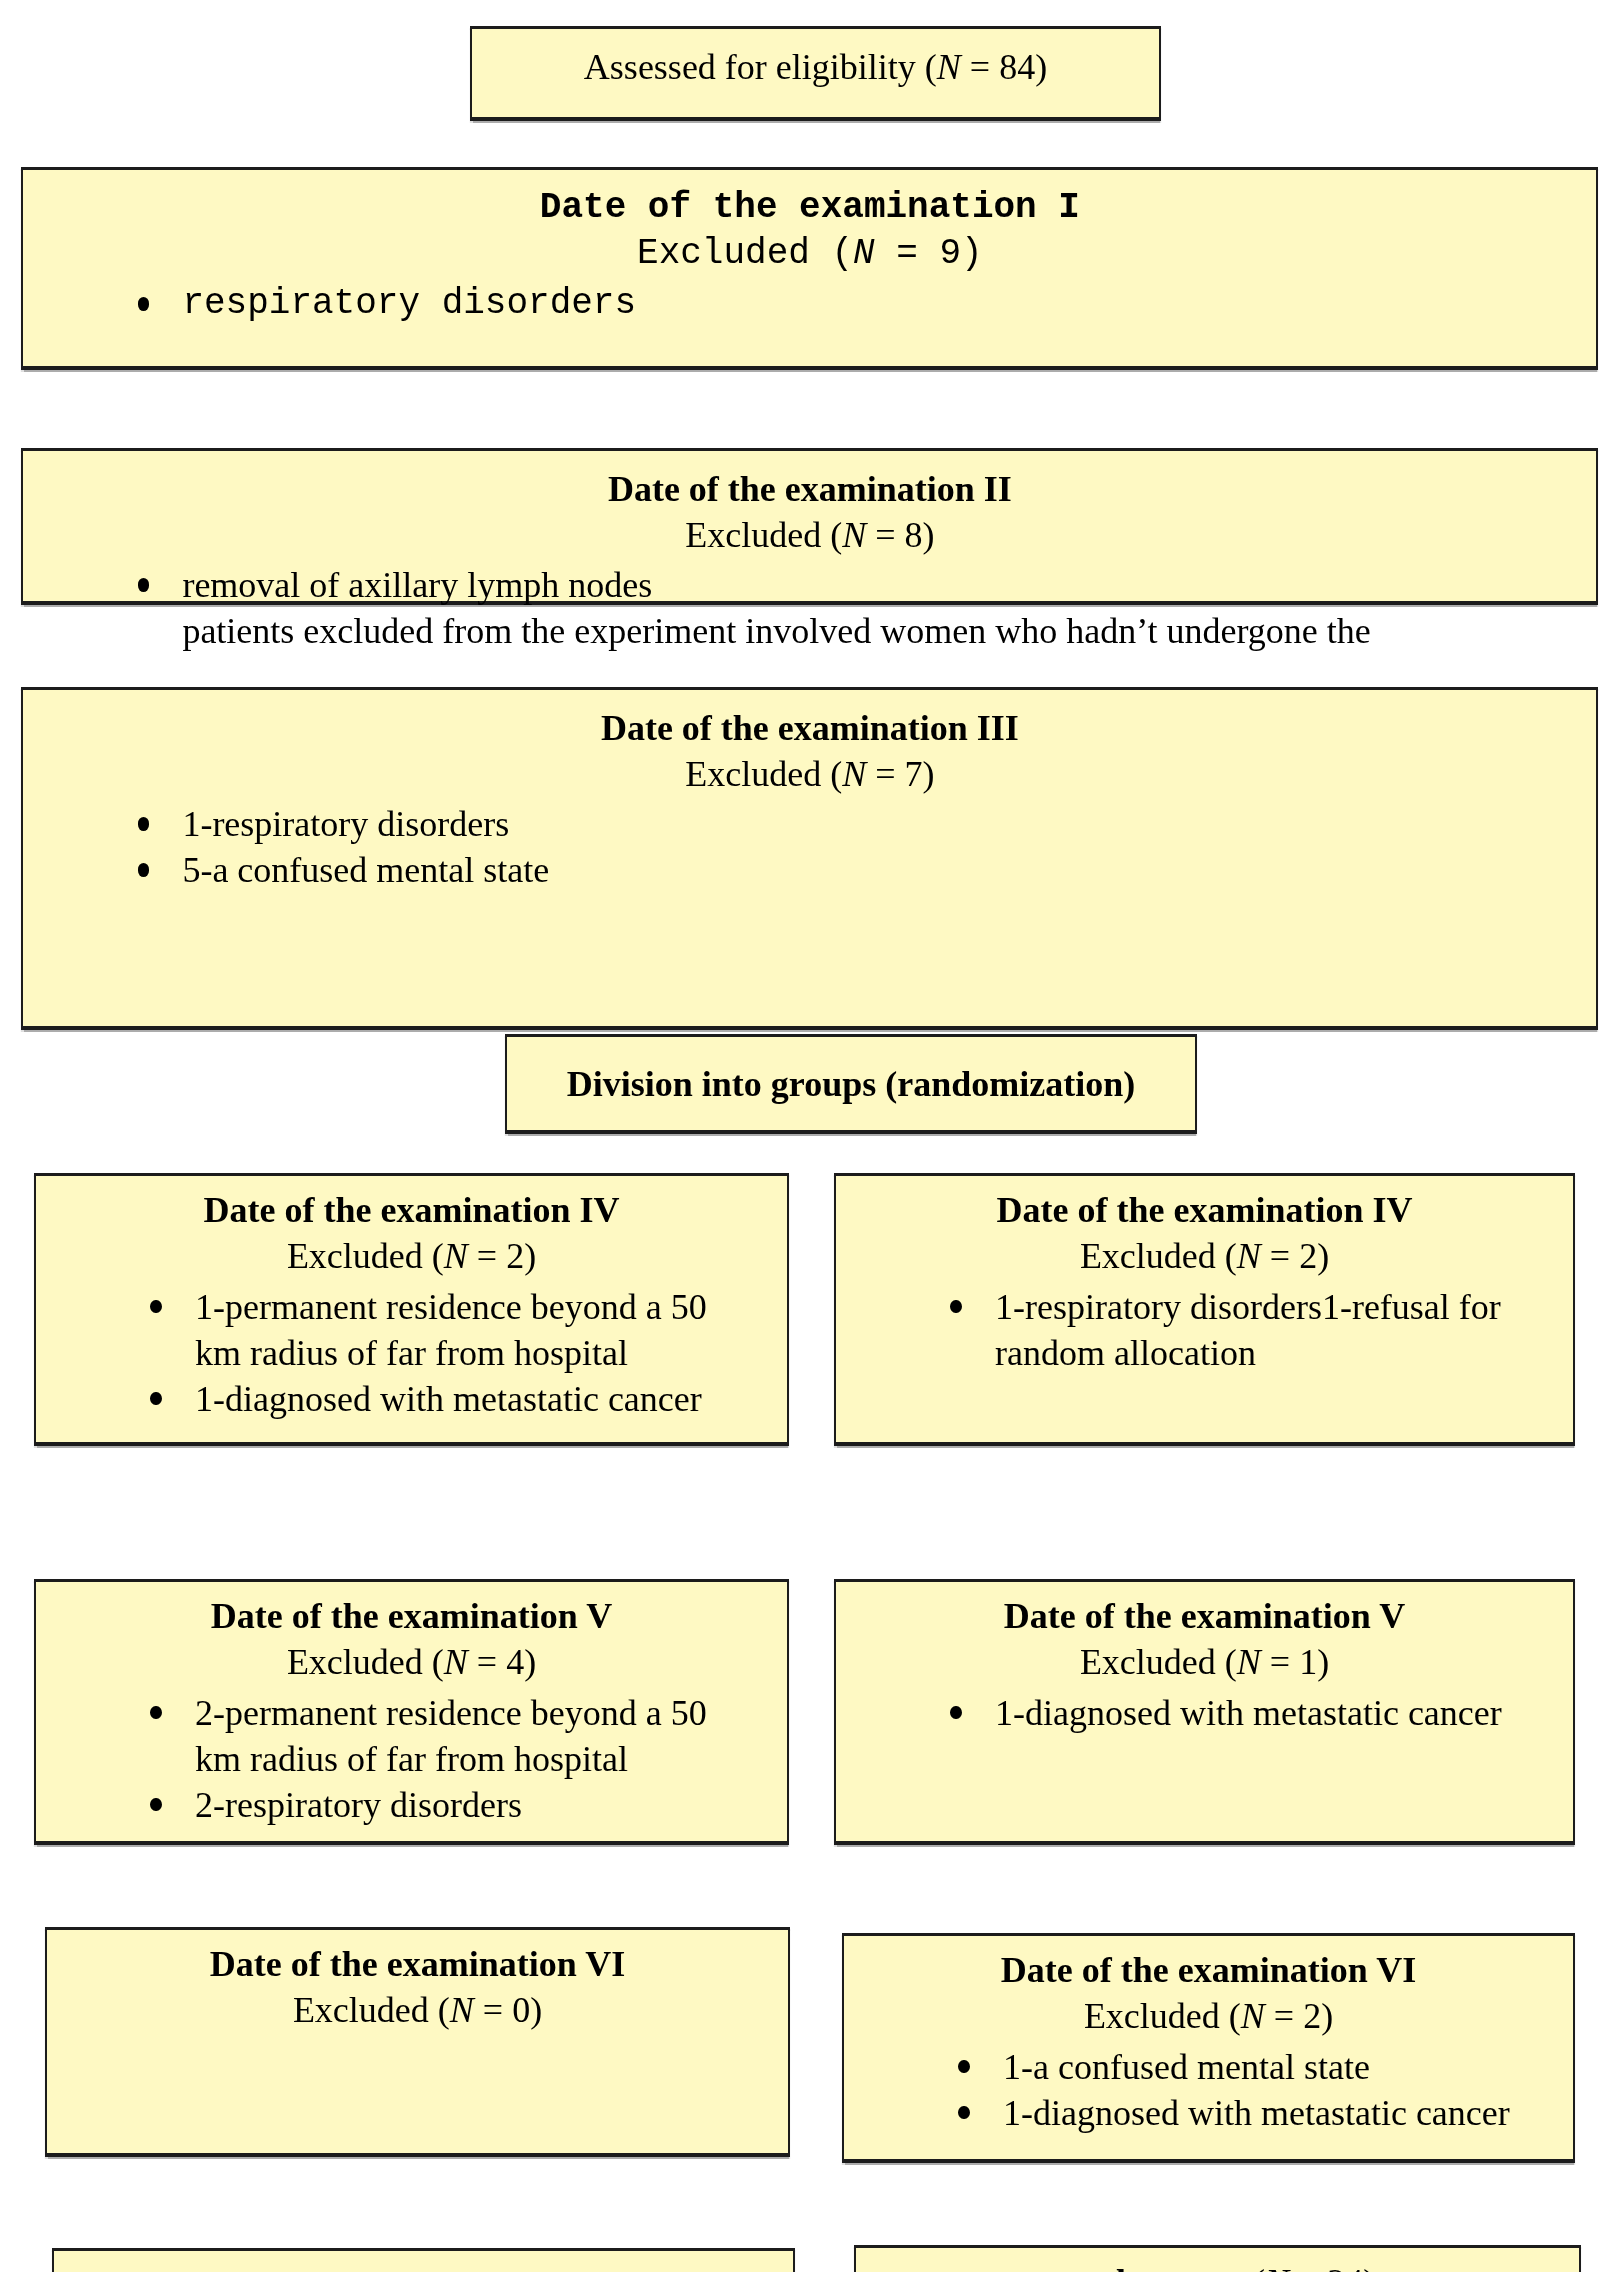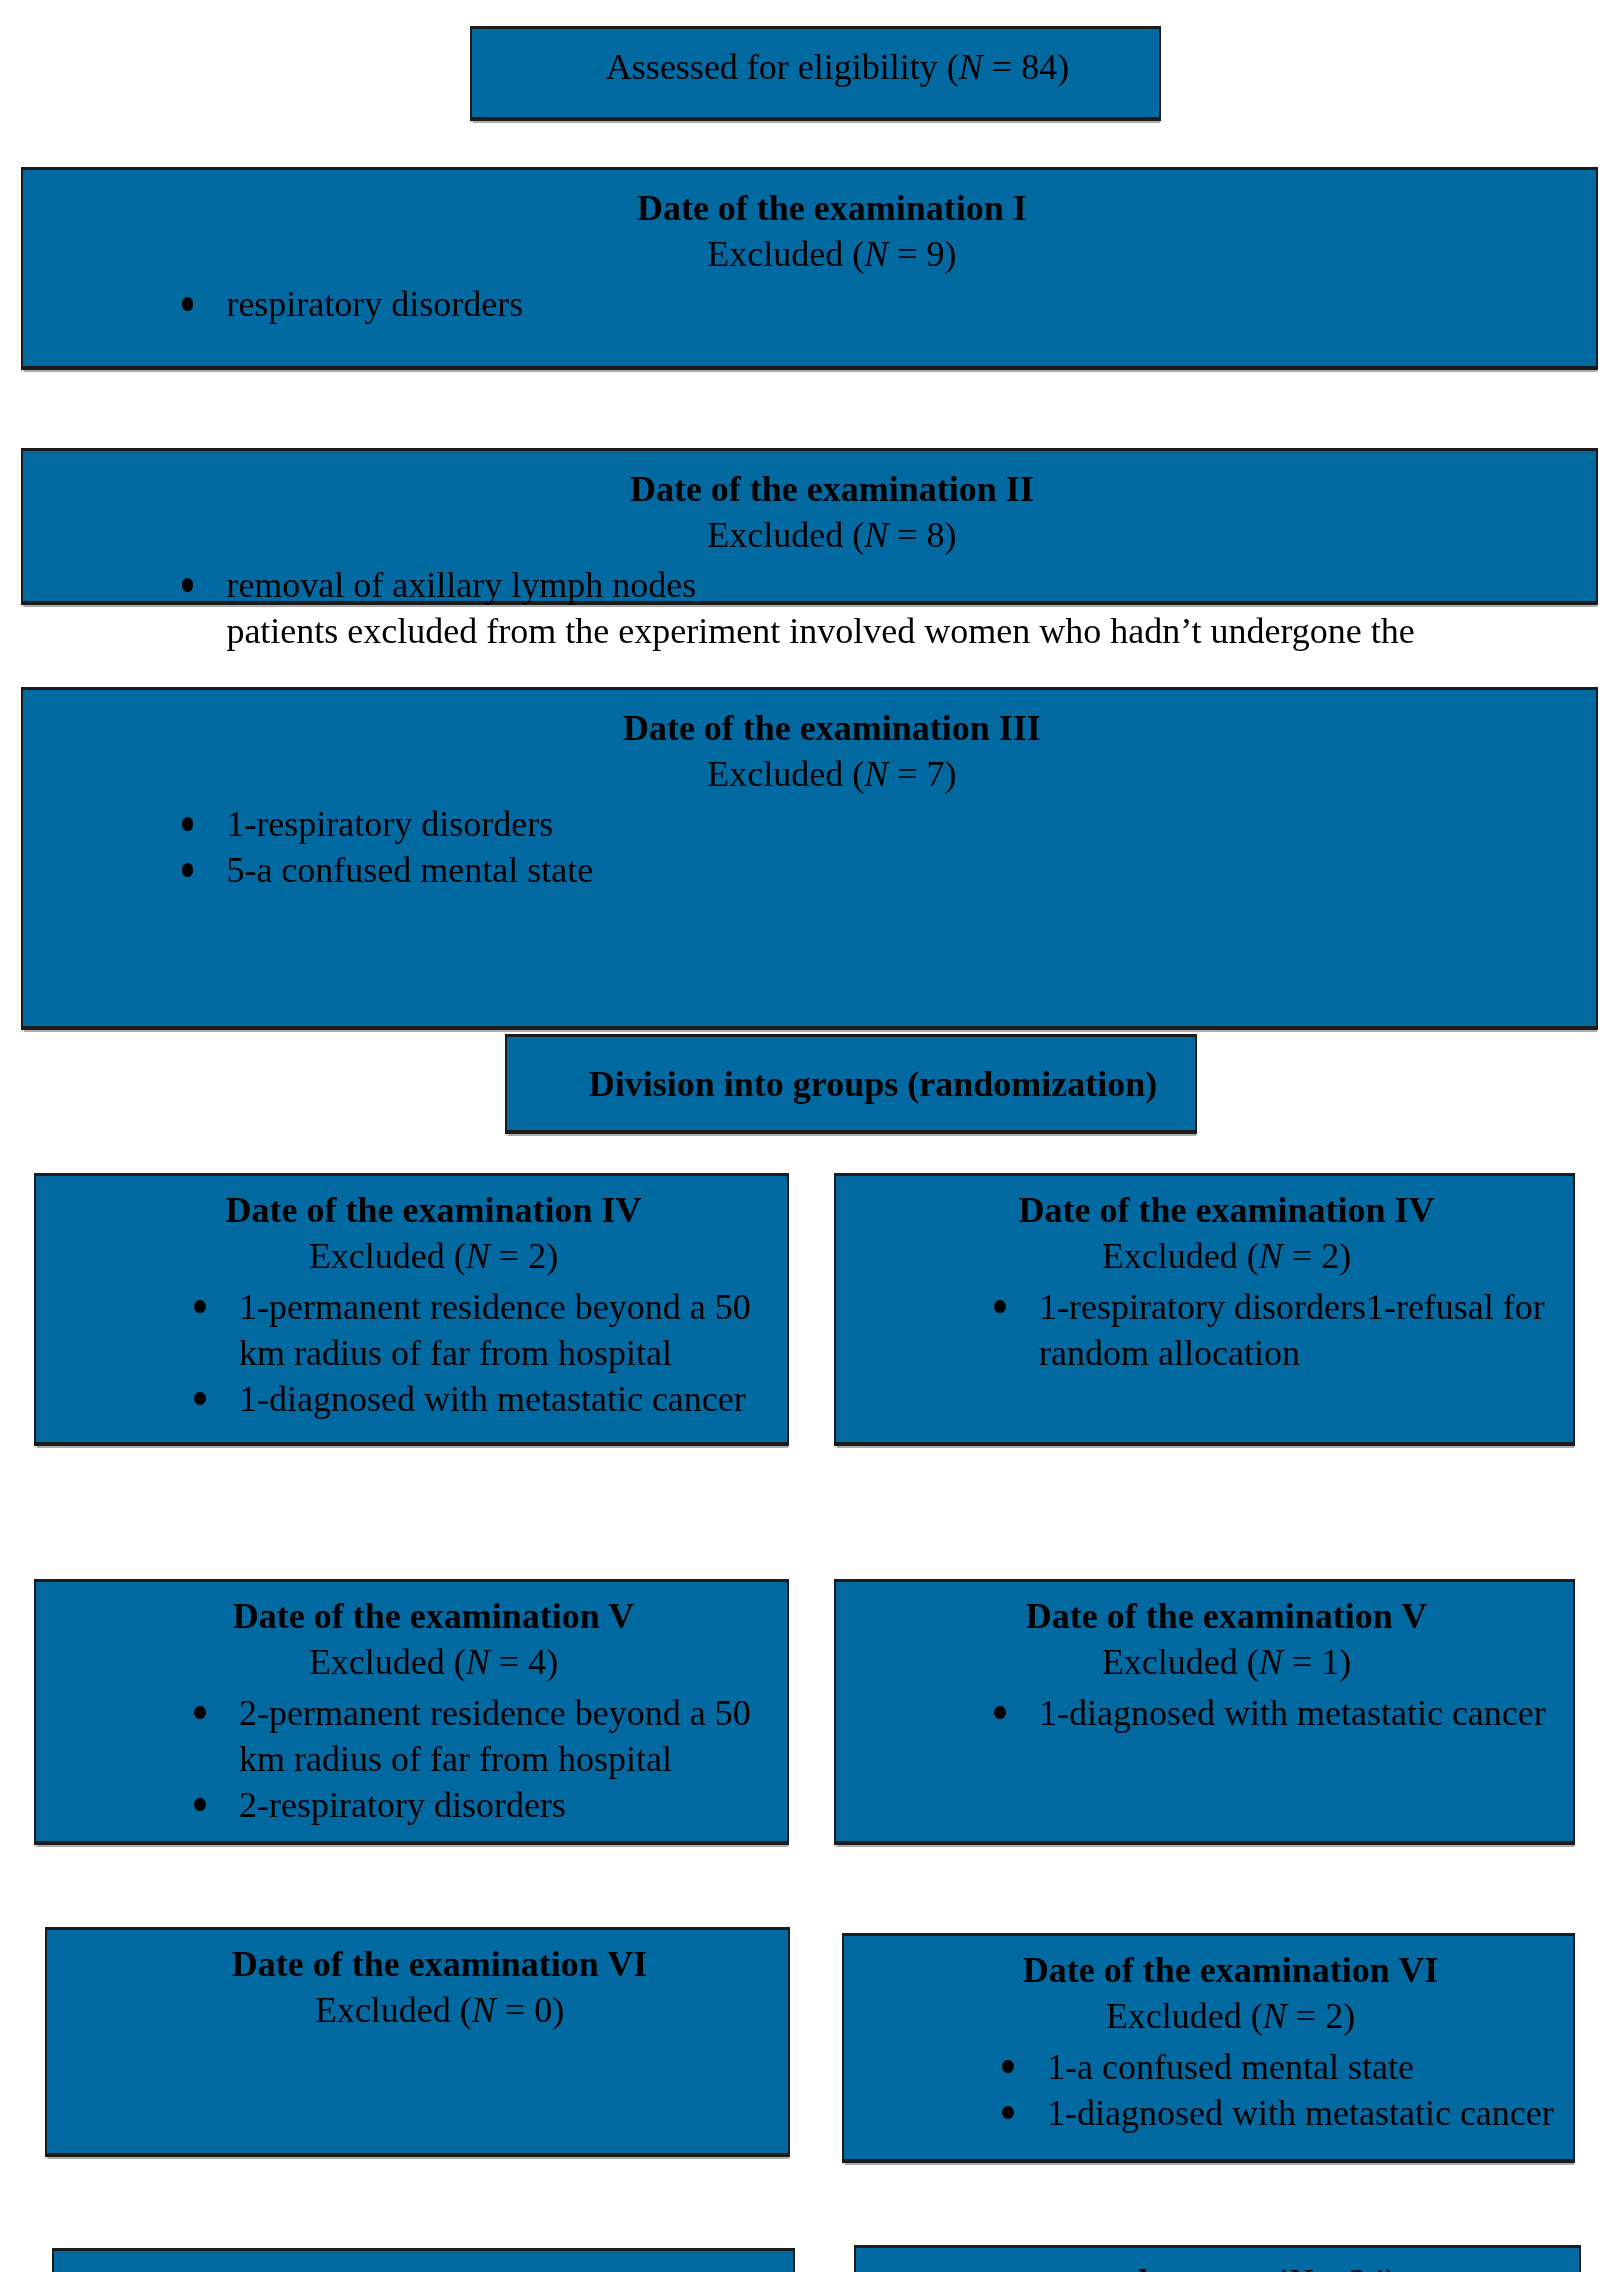--- a/index.html
+++ b/index.html
@@ -18,26 +18,25 @@
     color: #000000;
   }
   .page {
     position: absolute;
     inset: 0;
     background: #ffffff;
   }
   .box {
     position: absolute;
     box-sizing: border-box;
-    background: #0369a1;
+    background: #fef9c3;
     border: 2.7px solid #1c1c1c;
     border-top-width: 3.6px;
     border-bottom-width: 4.1px;
     box-shadow: 0 1.8px 0.9px rgba(70,70,70,0.45);
-    padding-left: 44px;
   }
   .center-line {
     text-align: center;
     white-space: nowrap;
   }
   .flex-center {
     display: flex;
     align-items: center;
     justify-content: center;
   }
@@ -84,21 +83,21 @@
   }
   .btext {
     flex: 1 1 auto;
   }
   .bline {
     white-space: nowrap;
   }
 
   
   .b-top      { left: 470px; top: 26px;   width: 691px; height: 95px; }
-  .b-exam1    { left: 21.4px;   top: 167px;  width: 1577px; height: 203px; }
+  .b-exam1    { left: 21.4px;   top: 167px;  width: 1577px; height: 203px; font-family: Liberation Mono, monospace; }
   .b-exam2    { left: 21.4px;   top: 448px;  width: 1577px; height: 157px; }
   .b-exam3    { left: 21.4px;   top: 687px; width: 1577px; height: 343px; }
   .b-division { left: 505px; top: 1034px; width: 692px; height: 100px; }
   .b-l4       { left: 34px;   top: 1173px; width: 755px; height: 273px; }
   .b-r4       { left: 834px; top: 1173px; width: 741px; height: 273px; }
   .b-l5       { left: 34px;   top: 1579px; width: 755px; height: 266px; }
   .b-r5       { left: 834px; top: 1579px; width: 741px; height: 266px; }
   .b-l6       { left: 45px;  top: 1927px; width: 745px; height: 230px; }
   .b-r6       { left: 842px; top: 1933px; width: 733px; height: 230px; }
   .b-control  { left: 52px;  top: 2248px; width: 743px; height: 109px; }

